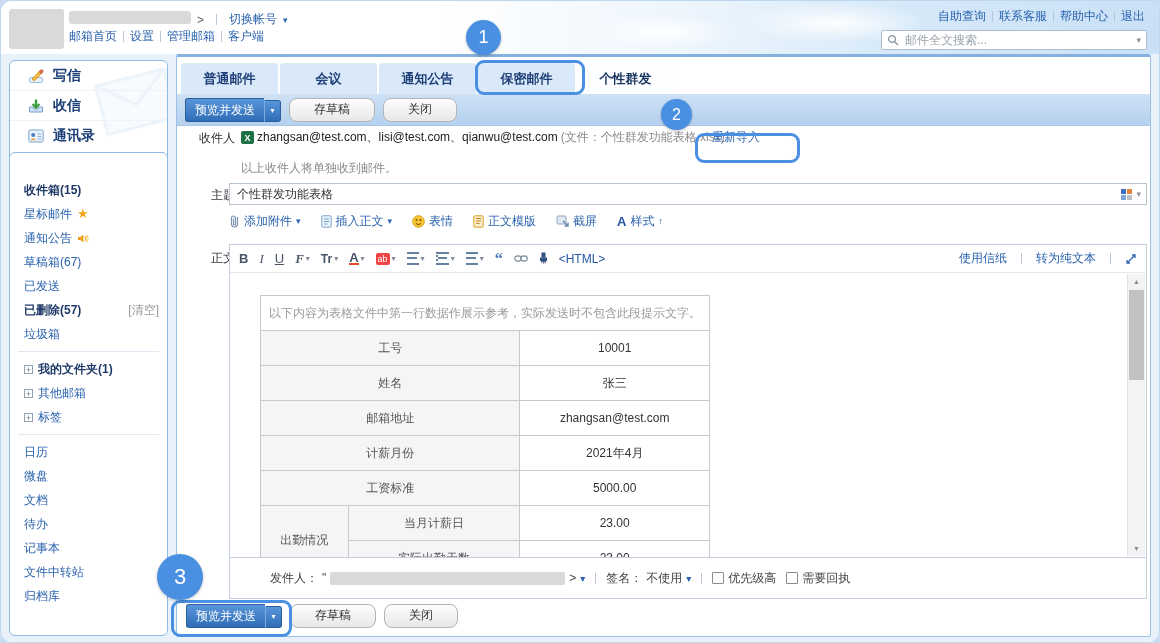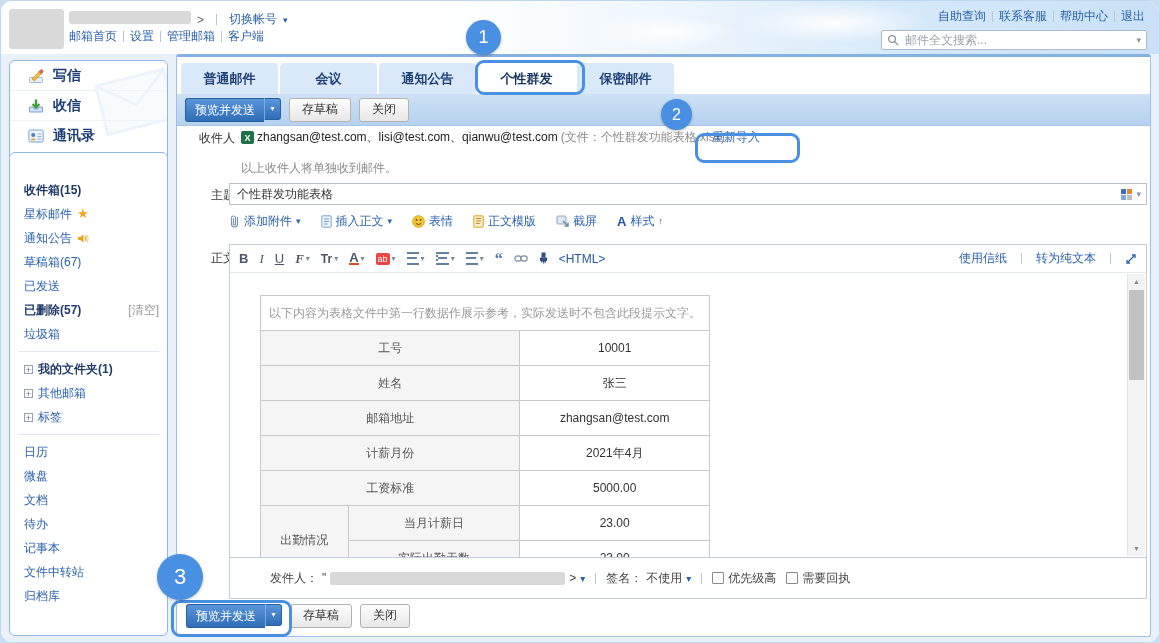--- a/index.html
+++ b/index.html
@@ -39,24 +39,24 @@
   .s-div{border-top:1px solid #dfe8f3;margin:5px 8px;}
   .star{color:#f0a818;font-size:13px;}
   .plusbox{display:inline-block;width:9px;height:9px;border:1px solid #93a1b3;color:#6b7686;font-size:9px;line-height:8px;text-align:center;background:#fff;box-sizing:border-box;font-weight:normal;}
 
   
   .main{position:absolute;left:175px;top:53px;right:8px;bottom:5px;background:#fff;border:1px solid #9ec0e6;border-top:3px solid #84b1e0;border-radius:3px;box-sizing:border-box;}
   .tabs{display:flex;gap:2px;padding:6px 0 0 4px;height:31px;}
   .tab{width:97px;height:31px;line-height:32px;text-align:center;font-size:13px;font-weight:bold;color:#1f3f77;background:#d9e9f9;border-radius:4px 4px 0 0;cursor:pointer;}
   .tab.active{background:#fdfeff;color:#16345f;}
   .topbar{height:31px;background:linear-gradient(180deg,#cee1f5,#b5d1ee);border-bottom:1px solid #a8c6e8;display:flex;align-items:center;padding-left:8px;gap:8px;}
-  .splitbtn{display:flex;cursor:pointer;}
+  .splitbtn{display:flex;cursor:pointer;align-items:flex-end;}
   .sb-main{height:22px;line-height:22px;padding:0 9px;background:linear-gradient(#5995d9,#2f6db8);border:1px solid #2a5f9e;border-right:none;color:#fff;font-size:12px;border-radius:3px 0 0 3px;}
   .sb-caret{width:17px;height:22px;background:linear-gradient(#5995d9,#2f6db8);border:1px solid #2a5f9e;border-left:1px solid #7cacdf;border-radius:0 3px 3px 0;color:#fff;display:flex;align-items:center;justify-content:center;font-size:8px;box-sizing:border-box;}
-  .btn-gray{height:22px;line-height:21px;padding:0 12px;background:linear-gradient(#fefefe,#e7e7e7);border:1px solid #b3b3b3;border-radius:3px;font-size:12px;color:#333;cursor:pointer;}
+  .btn-gray{height:22px;line-height:21px;padding:0 24px;background:linear-gradient(#fefefe,#e7e7e7);border:1px solid #b3b3b3;border-radius:8px;font-size:12px;color:#333;cursor:pointer;}
 
   .flabel{position:absolute;left:12px;width:46px;text-align:right;font-size:12px;color:#333;}
   .row-to{position:absolute;top:72px;left:0;right:10px;height:16px;font-size:12px;color:#222;}
   .to-content{margin-left:64px;display:flex;align-items:center;gap:3px;white-space:nowrap;}
   .xls-icon{display:inline-flex;width:13px;height:13px;background:#1e7145;border-radius:2px;color:#fff;font-size:9px;font-weight:bold;align-items:center;justify-content:center;}
   .gray-note{color:#8a8a8a;}
   .reimport{position:absolute;left:535px;top:0;font-size:12px;}
   .hint-line{position:absolute;top:103px;left:64px;font-size:12px;color:#8a8a8a;}
   .row-subject{position:absolute;top:126px;left:0;right:3px;}
   .subj-label{top:4px;}
@@ -250,22 +250,22 @@
     <div class="s-item">
         <span>归档库</span>
       </div>
   </div>
 
   <div class="main">
     <div class="tabs">
       <div class="tab">普通邮件</div>
       <div class="tab">会议</div>
       <div class="tab">通知公告</div>
+      <div class="tab">保密邮件</div>
       <div class="tab active">个性群发</div>
-      <div class="tab">保密邮件</div>
     </div>
     <div class="topbar">
       <div class="splitbtn">
         <span class="sb-main">预览并发送</span>
         <span class="sb-caret">▾</span>
       </div>
       <span class="btn-gray">存草稿</span>
       <span class="btn-gray">关闭</span>
     </div>
 

